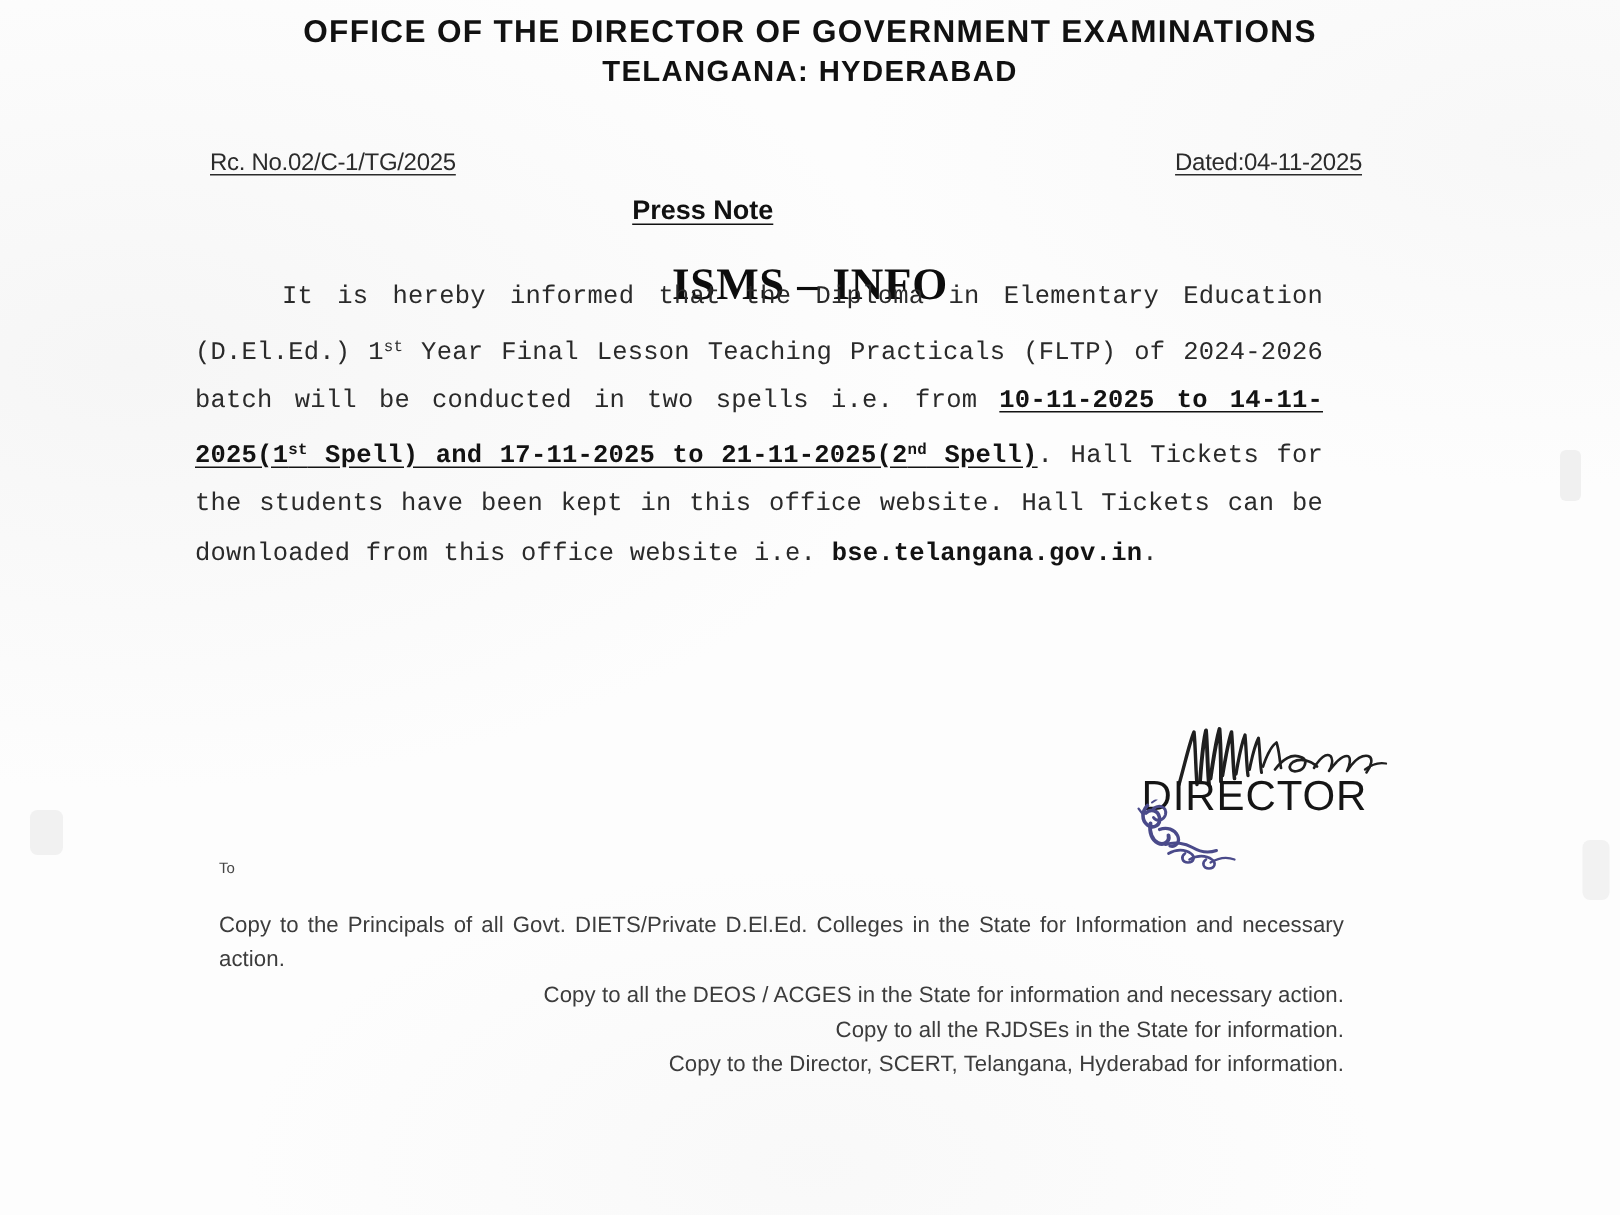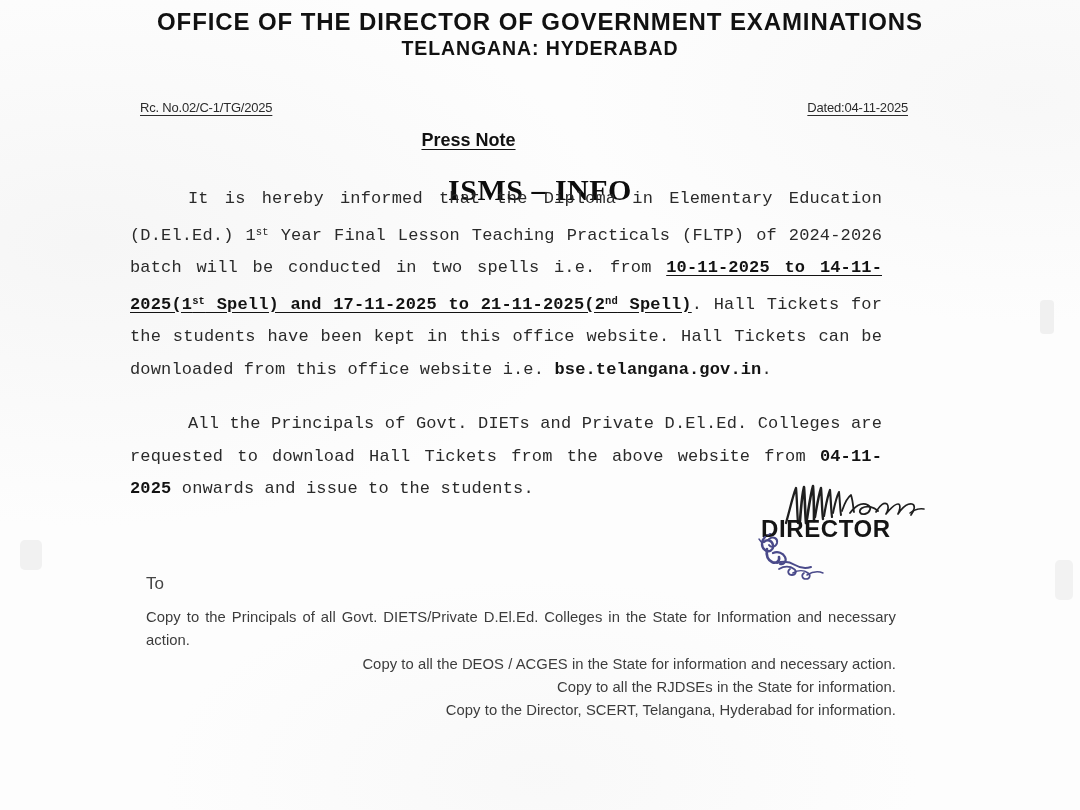--- a/index.html
+++ b/index.html
@@ -36,42 +36,42 @@
   
   .letterhead {
     text-align: center;
     padding-top: 9px;
     font-family: "Liberation Sans", sans-serif;
     font-weight: bold;
     letter-spacing: .9px;
     color: #111;
   }
   .letterhead .line1 {
-    font-size: 24px;
+    font-size: 21px;
     line-height: 26px;
     filter: blur(.18px);
     text-align: center;
   }
   .letterhead .line2 {
     font-size: 19.5px;
     line-height: 27px;
     filter: blur(.18px);
     text-align: center;
   }
 
   
   .refrow {
     position: absolute;
     top: 100px;
     left: 140px;
     width: 800px;
     display: flex;
     justify-content: space-between;
     font-family: "Liberation Sans", sans-serif;
-    font-size: 13px;
+    font-size: 16px;
     color: #2b2b2b;
   }
   .refrow .rc {
     text-decoration: underline;
     text-underline-offset: 3px;
     letter-spacing: -.2px;
     filter: blur(.15px);
   }
   .refrow .dt {
     text-decoration: underline;
@@ -155,41 +155,41 @@
     top: -4px;
     left: 28px;
     width: 150px;
     height: 46px;
   }
   .director {
     position: absolute;
     top: 28px;
     left: 9px;
     font-family: "Liberation Sans", sans-serif;
-    font-weight: bold;
-    font-size: 24px;
+    font-weight: normal;
+    font-size: 28px;
     letter-spacing: .6px;
     color: #151515;
     filter: blur(.12px);
   }
   .sig-blue {
     position: absolute;
     top: 46px;
     left: 3px;
     width: 70px;
     height: 52px;
   }
 
   
   .to-label {
     position: absolute;
     top: 574px;
     left: 146px;
     font-family: "Liberation Sans", sans-serif;
-    font-size: 17px;
+    font-size: 10px;
     color: #454545;
     filter: blur(.12px);
   }
   .dist-list {
     position: absolute;
     top: 606px;
     left: 146px;
     width: 750px;
     font-family: "Liberation Sans", sans-serif;
     font-size: 14.8px;
@@ -231,21 +231,20 @@
   </div>
 
   <div class="press-note">
     <span>Press Note</span>
   </div>
   <div class="isms">ISMS – INFO</div>
 
   <div class="body-block">
     <p class="p1"><span>It is hereby informed that the Diploma in Elementary Education (D.El.Ed.) 1</span><sup>st</sup><span> Year Final Lesson Teaching Practicals (FLTP) of 2024-2026 batch will be conducted in two spells i.e. from </span><span class="bu"><span>10-11-2025 to 14-11-2025(1</span><sup>st</sup><span> Spell) and 17-11-2025 to 21-11-2025(2</span><sup>nd</sup><span> Spell)</span></span><span>. Hall Tickets for the students have been kept in this office website. Hall Tickets can be downloaded from this office website i.e. </span><span class="b">bse.telangana.gov.in</span><span>.</span></p>
 
-    <p class="p2"><span>All the Principals of Govt. DIETs and Private D.El.Ed. Colleges are requested to download Hall Tickets from the above website from </span><span class="b">04-11-2025</span><span> onwards and issue to the students.</span></p>
   </div>
 
   <div class="sigblock">
     <svg class="sig-ink" viewBox="0 0 150 46">
       <g fill="none" stroke="#1f1f1f" stroke-linecap="round" stroke-linejoin="round">
         <path d="M6 40 C10 26 13 12 16 5 C17 14 17 28 18 40" stroke-width="2.3"></path>
         <path d="M20 38 C21 24 22 12 24 4 C25 16 25 30 26 40" stroke-width="2.6"></path>
         <path d="M27 36 C29 22 31 10 33 3 C34 16 34 29 34 38" stroke-width="2.6"></path>
         <path d="M35 34 C37 22 39 11 41 5 C42 17 42 28 43 36" stroke-width="2.4"></path>
         <path d="M44 33 C46 21 48 12 50 7 C51 18 51 27 52 34" stroke-width="2.2"></path>

